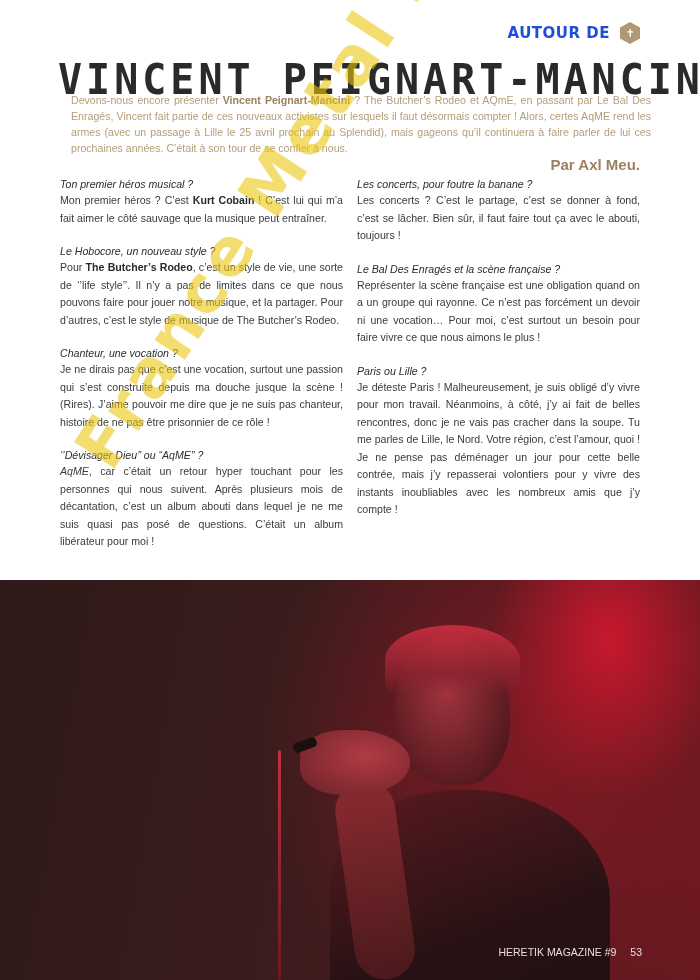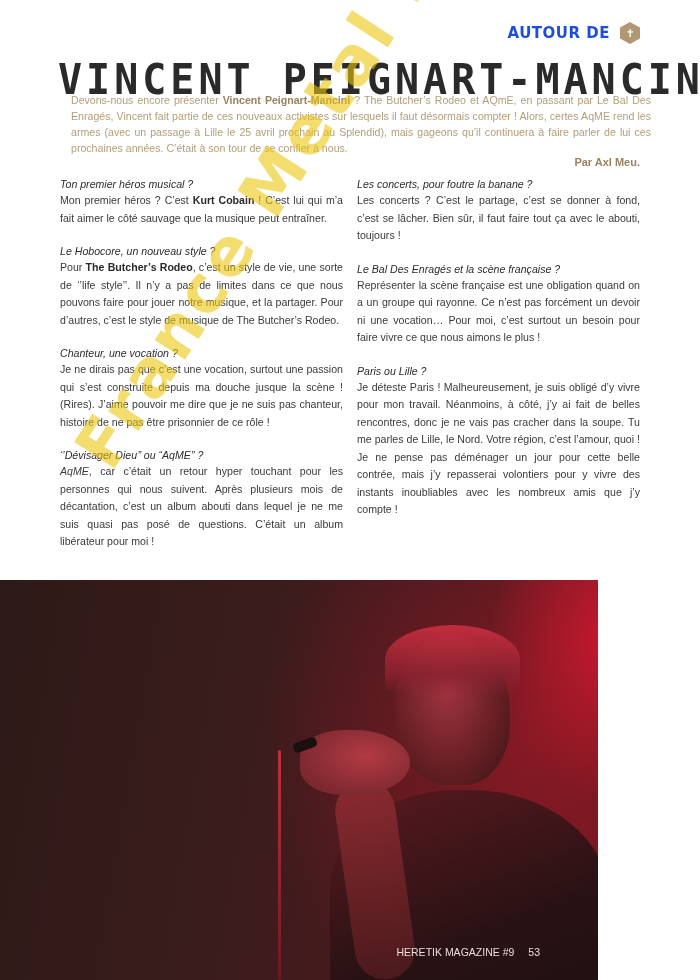--- a/index.html
+++ b/index.html
@@ -36,39 +36,39 @@
       white-space: nowrap;
     }
     .intro {
       position: absolute; top: 92px; left: 60px; width: 580px;
       font-size: 10.6px; line-height: 16px;
       color: #b49d79; text-align: justify; margin-left: 11px;
     }
     .intro b { color: #9c8260; }
     .byline {
       position: absolute; top: 156px; right: 60px;
-      font-size: 11px; font-weight: bold; color: #9c8260;
+      font-size: 15px; font-weight: bold; color: #9c8260;
     }
     .columns {
       position: absolute; top: 176px; left: 60px; width: 580px;
       display: flex; gap: 14px;
     }
     .col { width: 283px; }
     .qa { margin-bottom: 16px; }
     .q {
       font-weight: normal; font-style: italic; font-size: 10.6px;
       line-height: 16px; color: #2c2c2c;
     }
     .a {
       font-size: 10.6px; line-height: 17.5px; color: #3a3a3a;
       text-align: justify;
     }
     .a b { color: #2a2a2a; }
     .photo {
-      position: absolute; top: 580px; left: 0; width: 598px; height: 400px;
+      position: absolute; top: 580px; left: 0; width: 700px; height: 400px;
       background:
         radial-gradient(ellipse 120px 160px at 610px 60px, #c8182e 0%, rgba(200,24,46,0.6) 40%, rgba(120,20,30,0) 100%),
         radial-gradient(ellipse 260px 300px at 520px 170px, rgba(170,25,40,0.55) 0%, rgba(90,20,25,0) 100%),
         linear-gradient(100deg, #2d1a18 0%, #3a1c1c 40%, #4a1a1e 70%, #6a1820 100%);
       overflow: hidden;
     }
     .singer-head {
       position: absolute; left: 395px; top: 55px; width: 115px; height: 150px;
       border-radius: 48% 52% 40% 45%;
       background: radial-gradient(ellipse at 45% 35%, #a23440 0%, #6a2026 55%, #3a1416 100%);

